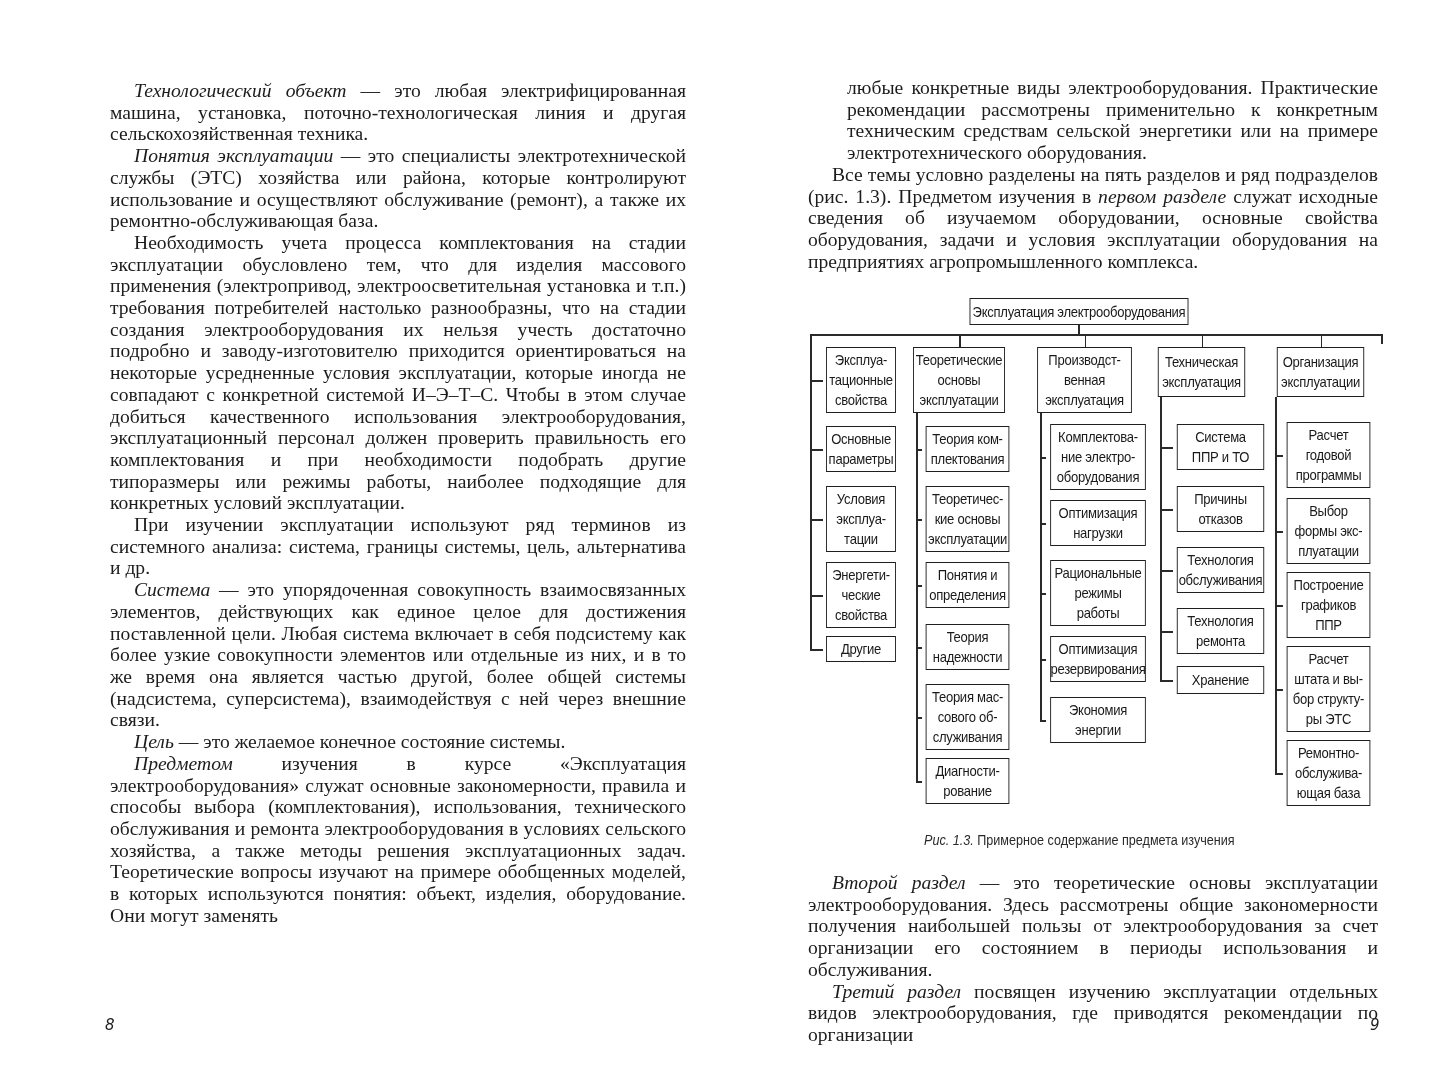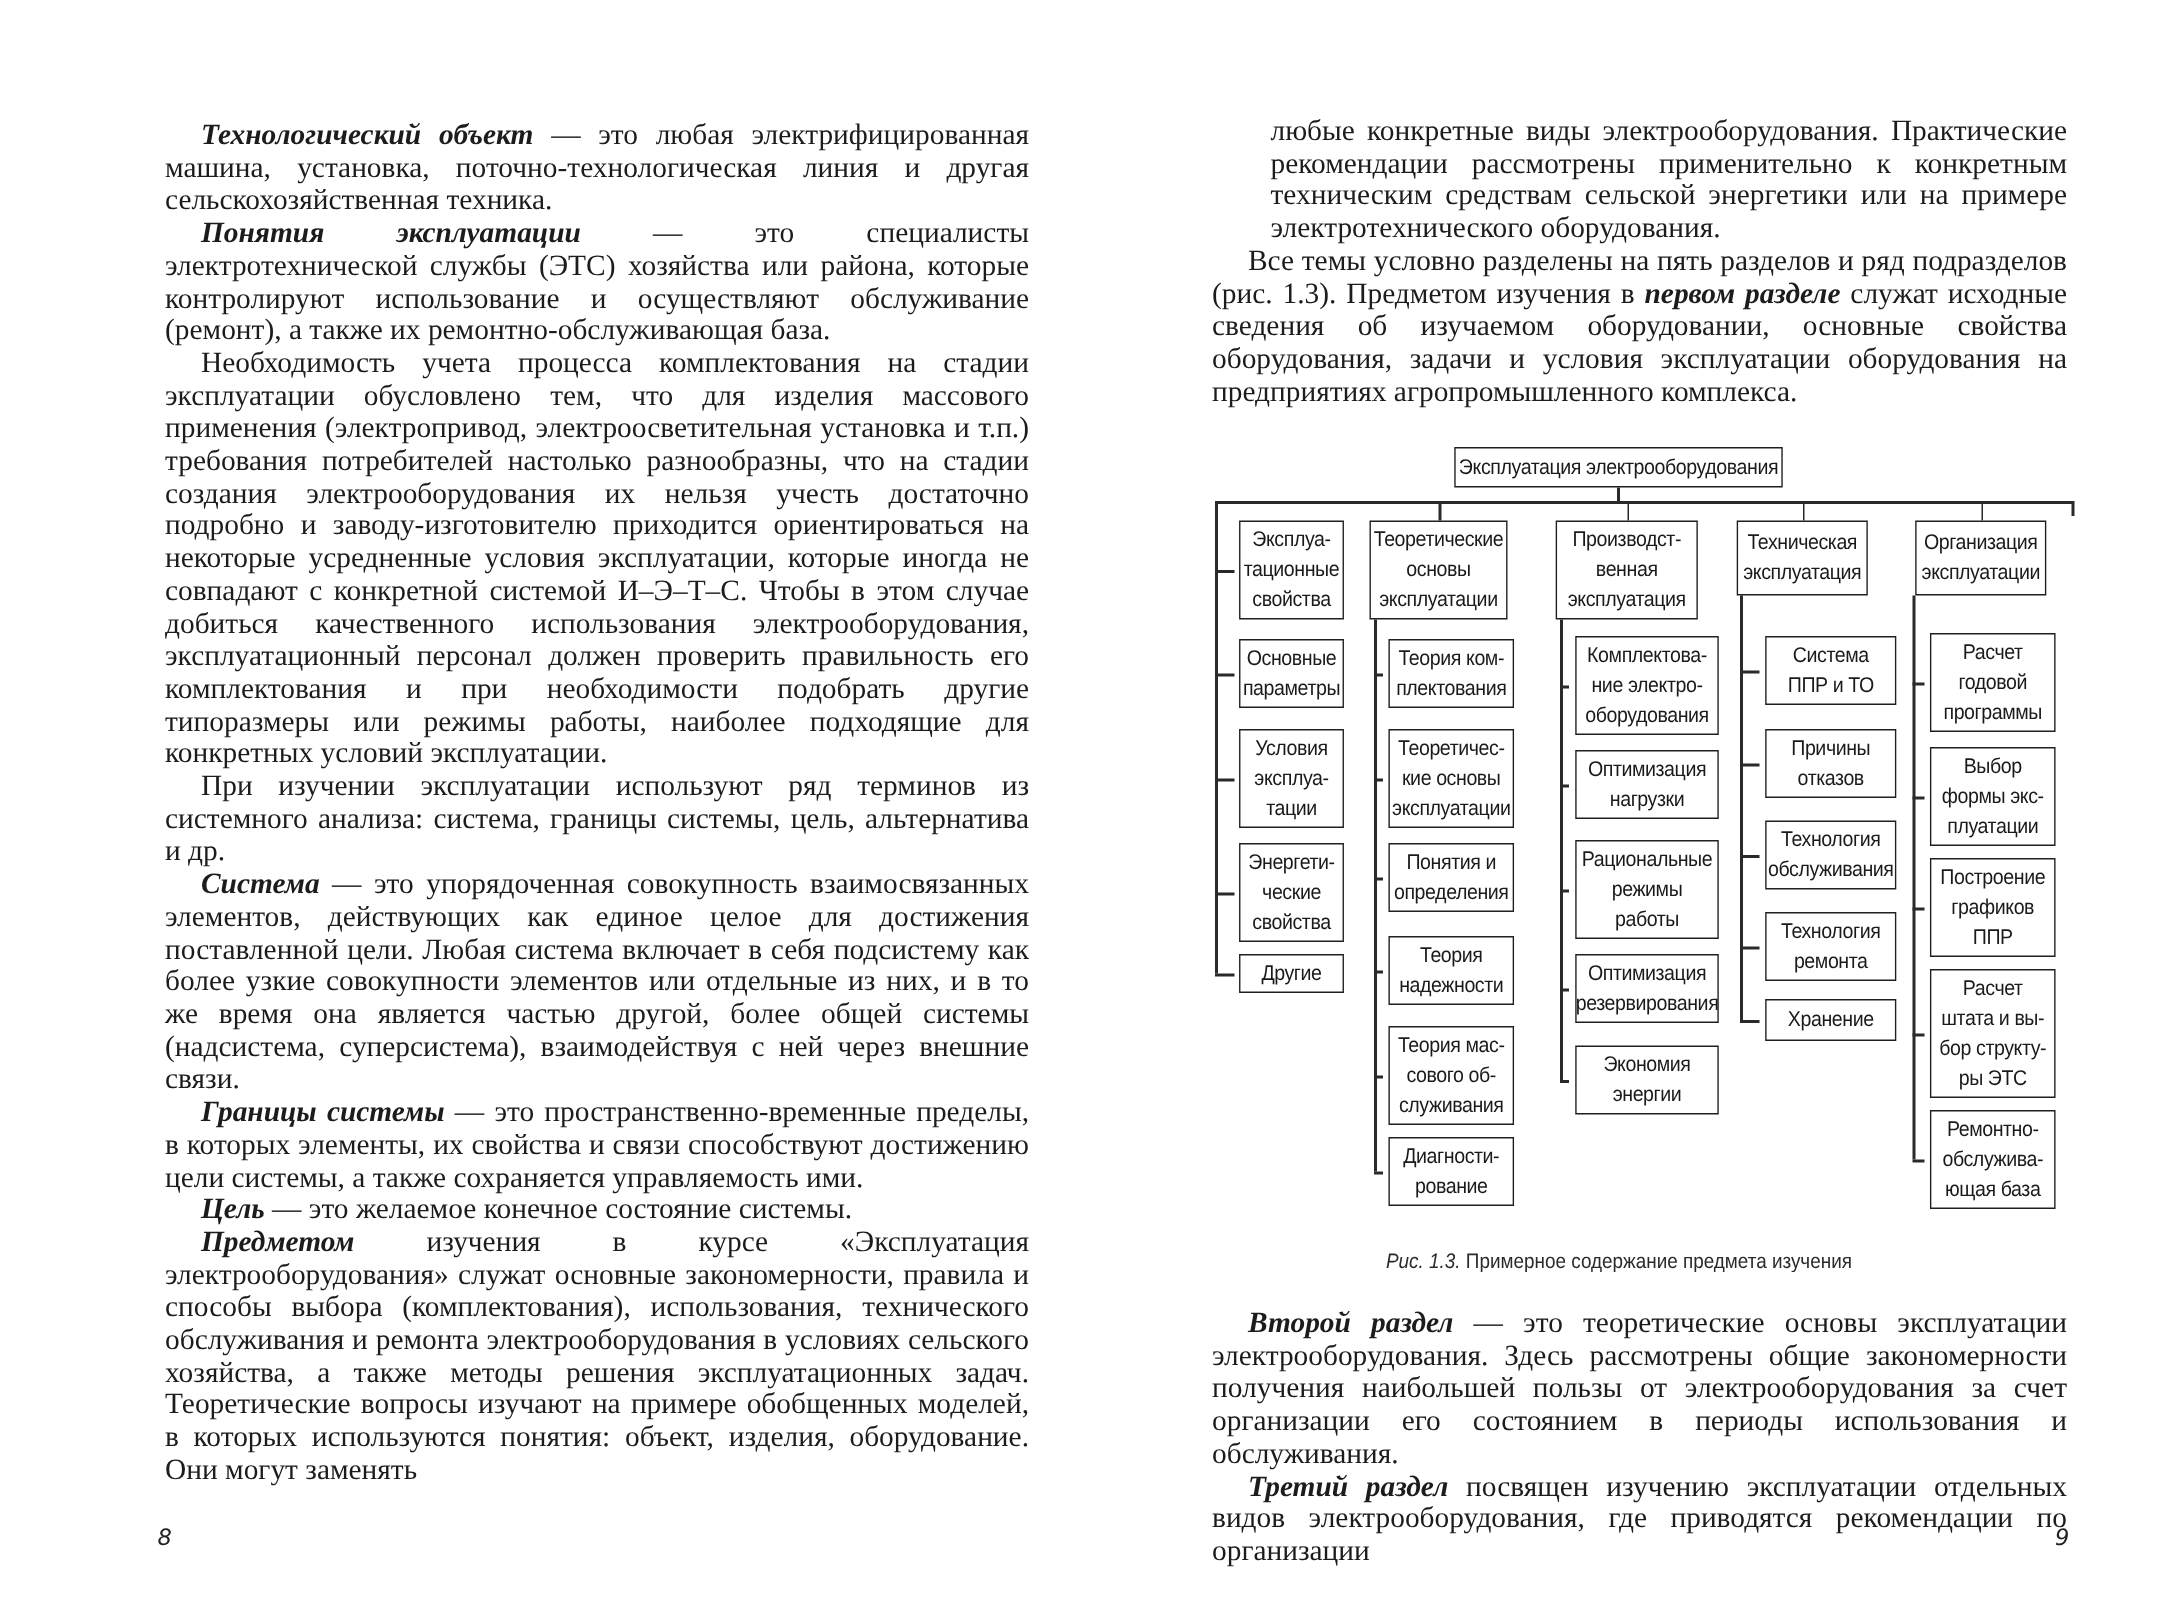--- a/index.html
+++ b/index.html
@@ -5,40 +5,39 @@
   html, body { margin:0; padding:0; }
   body { width:1449px; height:1080px; background:#ffffff; position:relative; overflow:hidden; color:#1a1a1a; }
   .page { position:absolute; top:0; }
   .left { left:0; width:724px; }
   .right { left:724px; width:725px; }
   .text { position:absolute; font-family:"Liberation Serif", serif; font-size:19.6px; line-height:21.7px; text-align:justify; color:#1c1c1c; }
   .left .text { left:110px; width:576px; top:80px; }
   .right .text { left:84px; width:570px; }
   .para { margin:0; text-indent:24px; }
   .para.noindent { text-indent:0;margin-left:39px; }
-  .term { font-style:italic;font-weight:bold; }
+  .term { font-style:italic; }
   .pagenum { position:absolute; font-family:"DejaVu Sans", sans-serif; font-style:italic; font-size:15px; color:#222; }
   .diagram { position:absolute; left:0; top:0; width:1449px; height:1080px; pointer-events:none; }
   .diagram * { pointer-events:auto; }
   .box { position:absolute; border:1.6px solid #1f1f1f; background:#fff; box-sizing:border-box; display:flex; align-items:center; justify-content:center; text-align:center; font-family:"Liberation Sans", sans-serif; font-size:14.2px; line-height:20px; color:#1a1a1a; letter-spacing:-0.3px; white-space:pre-line; padding:0 2px; transform:scaleX(0.92); transform-origin:center; }
   .line { position:absolute; background:#2a2a2a; }
   .caption { position:absolute; left:924px; top:832px; font-family:"Liberation Sans", sans-serif; font-size:14px; color:#2a2a2a; transform:scaleX(0.9); transform-origin:left; white-space:nowrap; }
   .caption i { font-style:italic; }
 </style>
 </head>
 <body>
 
 <div class="page left">
   <div class="text" id="left-text">
       <p class="para"><span class="term">Технологический объект</span><span> — это любая электрифицированная машина, установка, поточно-технологическая линия и другая сельскохозяйственная техника.</span></p>
       <p class="para"><span class="term">Понятия эксплуатации</span><span> — это специалисты электротехнической службы (ЭТС) хозяйства или района, которые контролируют использование и осуществляют обслуживание (ремонт), а также их ремонтно-обслуживающая база.</span></p>
       <p class="para"><span>Необходимость учета процесса комплектования на стадии эксплуатации обусловлено тем, что для изделия массового применения (электропривод, электроосветительная установка и т.п.) требования потребителей настолько разнообразны, что на стадии создания электрооборудования их нельзя учесть достаточно подробно и заводу-изготовителю приходится ориентироваться на некоторые усредненные условия эксплуатации, которые иногда не совпадают с конкретной системой И–Э–Т–С. Чтобы в этом случае добиться качественного использования электрооборудования, эксплуатационный персонал должен проверить правильность его комплектования и при необходимости подобрать другие типоразмеры или режимы работы, наиболее подходящие для конкретных условий эксплуатации.</span></p>
       <p class="para"><span>При изучении эксплуатации используют ряд терминов из системного анализа: система, границы системы, цель, альтернатива и др.</span></p>
       <p class="para"><span class="term">Система</span><span> — это упорядоченная совокупность взаимосвязанных элементов, действующих как единое целое для достижения поставленной цели. Любая система включает в себя подсистему как более узкие совокупности элементов или отдельные из них, и в то же время она является частью другой, более общей системы (надсистема, суперсистема), взаимодействуя с ней через внешние связи.</span></p>
-      <p class="para"><span class="term">Границы системы</span><span> — это пространственно-временные пределы, в которых элементы, их свойства и связи способствуют достижению цели системы, а также сохраняется управляемость ими.</span></p>
       <p class="para"><span class="term">Цель</span><span> — это желаемое конечное состояние системы.</span></p>
       <p class="para"><span class="term">Предметом</span><span> изучения в курсе «Эксплуатация электрооборудования» служат основные закономерности, правила и способы выбора (комплектования), использования, технического обслуживания и ремонта электрооборудования в условиях сельского хозяйства, а также методы решения эксплуатационных задач. Теоретические вопросы изучают на примере обобщенных моделей, в которых используются понятия: объект, изделия, оборудование. Они могут заменять</span></p>
     </div>
   <div class="pagenum" style="left:105px; top:1016px;">8</div>
 </div>
 
 <div class="page right">
   <div class="text" id="right-top" style="top:77px;">
       <p class="para noindent"><span>любые конкретные виды электрооборудования. Практические рекомендации рассмотрены применительно к конкретным техническим средствам сельской энергетики или на примере электротехнического оборудования.</span></p>
       <p class="para"><span>Все темы условно разделены на пять разделов и ряд подразделов (рис. 1.3). Предметом изучения в </span><span class="term">первом разделе</span><span> служат исходные сведения об изучаемом оборудовании, основные свойства оборудования, задачи и условия эксплуатации оборудования на предприятиях агропромышленного комплекса.</span></p>

